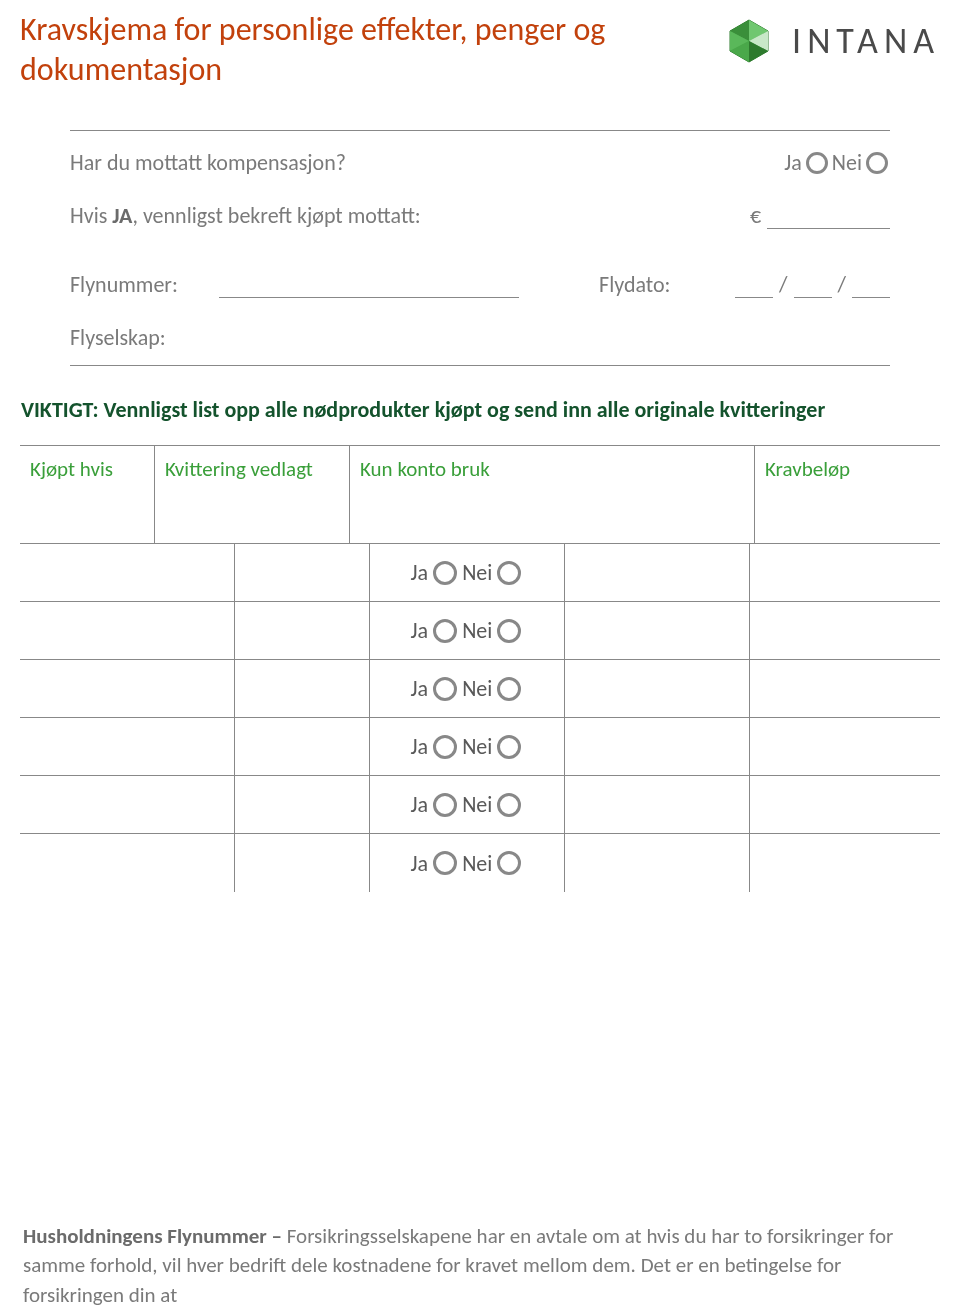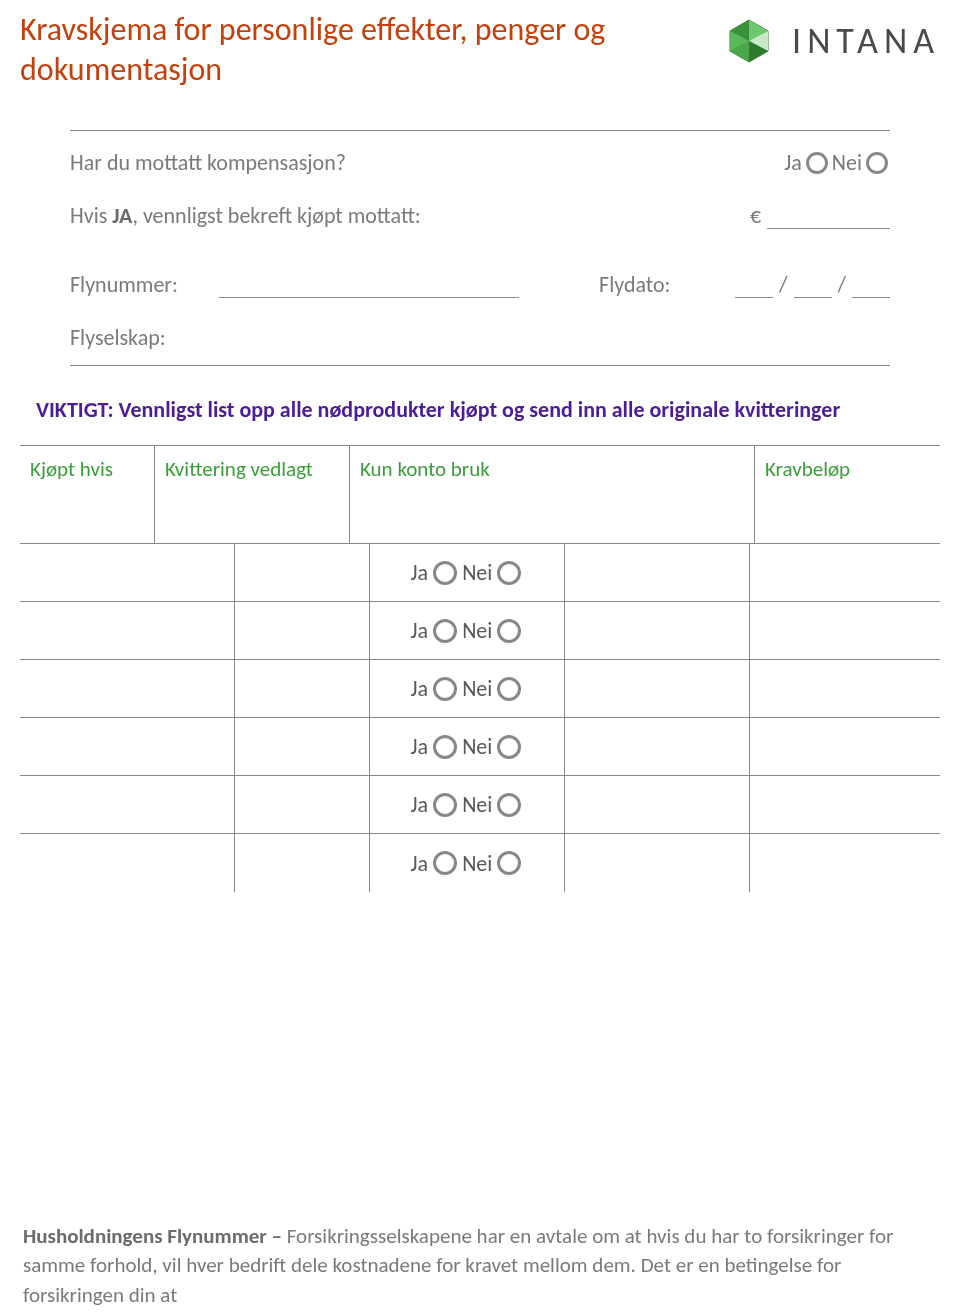--- a/index.html
+++ b/index.html
@@ -100,24 +100,24 @@
     }
     .date-underline {
       width: 38px;
       border-bottom: 1px solid #888;
       height: 22px;
     }
     .slash { font-size: 22px; color: #7a7a7a; }
     .flyselskap-row { margin-bottom: 10px; }
 
     .important-note {
-      color: #4c1d95;
+      color: #14532d;
       font-weight: 700;
       font-size: 22px;
-      margin: 30px 0 22px 16px;
+      margin: 30px 0 22px 1px;
     }
 
     .table {
       width: 100%;
     }
     .thead, .tbody { width: 100%; }
     .thead-row {
       display: flex;
       border-top: 1px solid #888;
       border-bottom: 1px solid #888;

